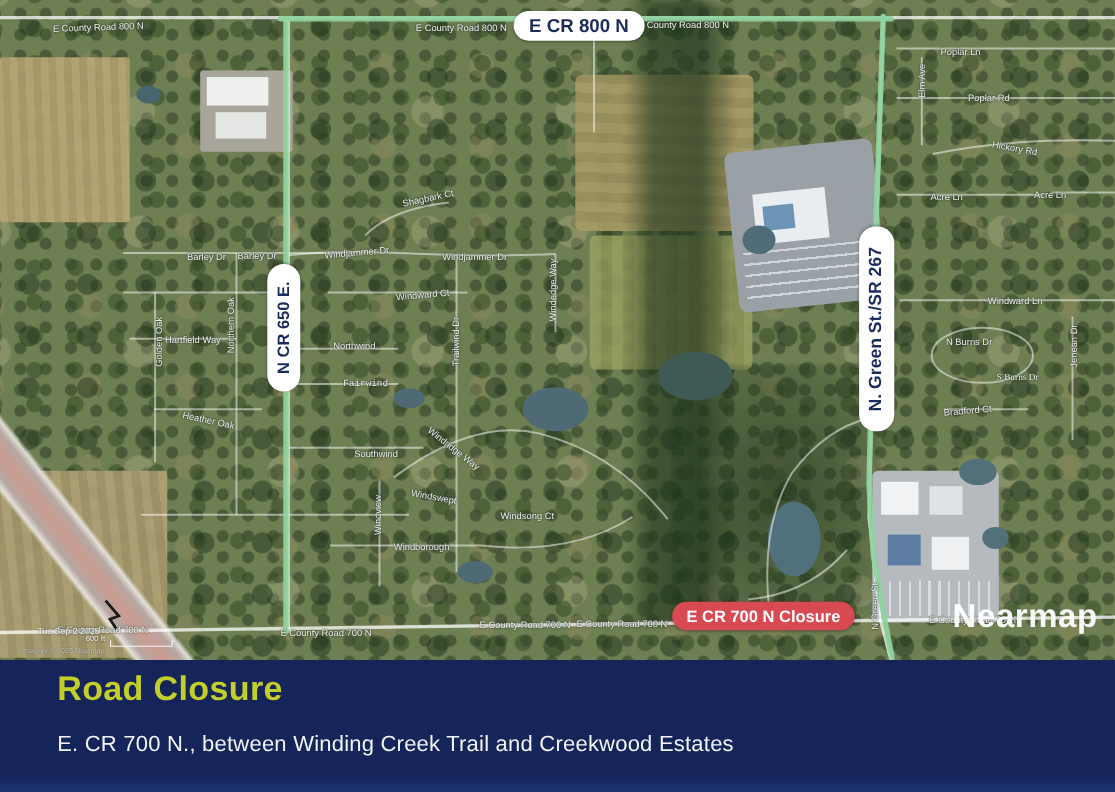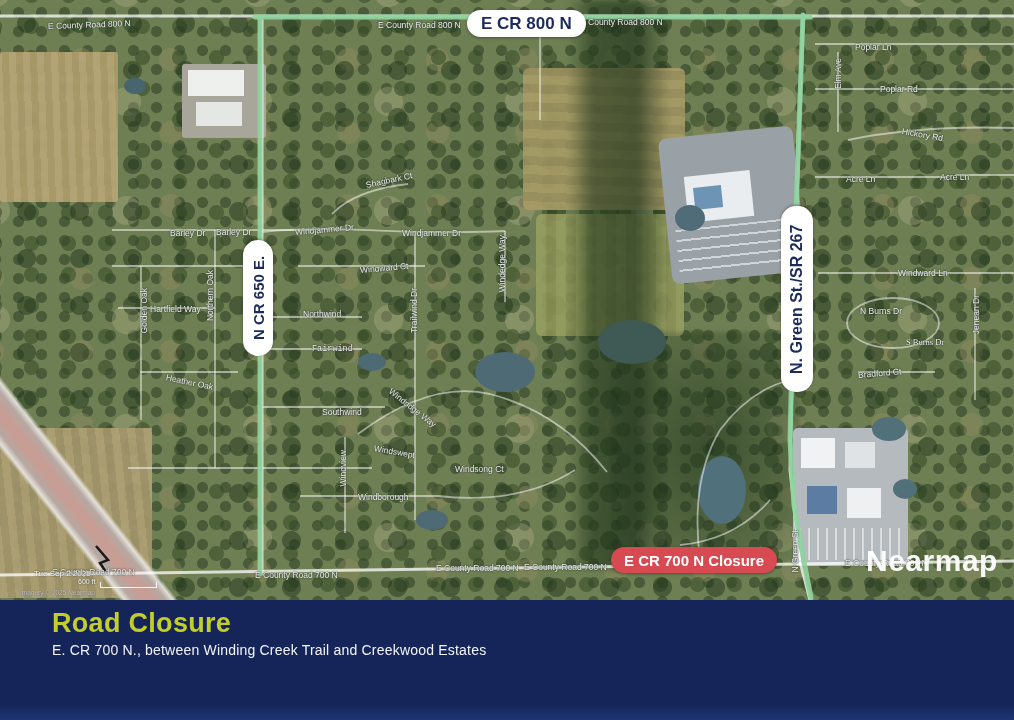--- a/index.html
+++ b/index.html
@@ -79,22 +79,22 @@
   .scale-bar{position:absolute;left:100px;top:582px;width:55px;height:5px;
     border-left:1.5px solid rgba(255,255,255,.9);border-right:1.5px solid rgba(255,255,255,.9);
     border-bottom:1.5px solid rgba(255,255,255,.9);}
   .attribution{position:absolute;left:20px;top:589px;font-size:6.5px;color:rgba(235,235,235,.8);
     text-shadow:0 0 1px rgba(30,30,30,.9);}
 
   
   .banner{position:absolute;left:0;top:600px;width:1014px;height:120px;
     background:linear-gradient(var(--banner-bg,#15255A) 0,var(--banner-bg,#15255A) 88%,#1d3576 100%);
     box-sizing:border-box;padding:8px 0 0 52px;}
-  .title{margin:0;font-size:27px;font-weight:bold;color:var(--title-color,#C3CE29);letter-spacing:.3px;}
-  .subtitle{margin:3px 0 0 0;font-size:14px;color:#f2f4f8;letter-spacing:.2px;}
+  .title{margin:0;font-size:31px;font-weight:bold;color:var(--title-color,#C3CE29);letter-spacing:.3px;}
+  .subtitle{margin:22px 0 0 0;font-size:20px;color:#f2f4f8;letter-spacing:.2px;}
   .date-line{margin:9px 0 0 0;font-size:19px;font-weight:bold;font-style:italic;color:#ffffff;
     text-decoration:underline;text-underline-offset:3px;text-decoration-thickness:2px;}
 </style>
 </head>
 <body>
 
 <div class="stage">
 
   <div class="map">
 

